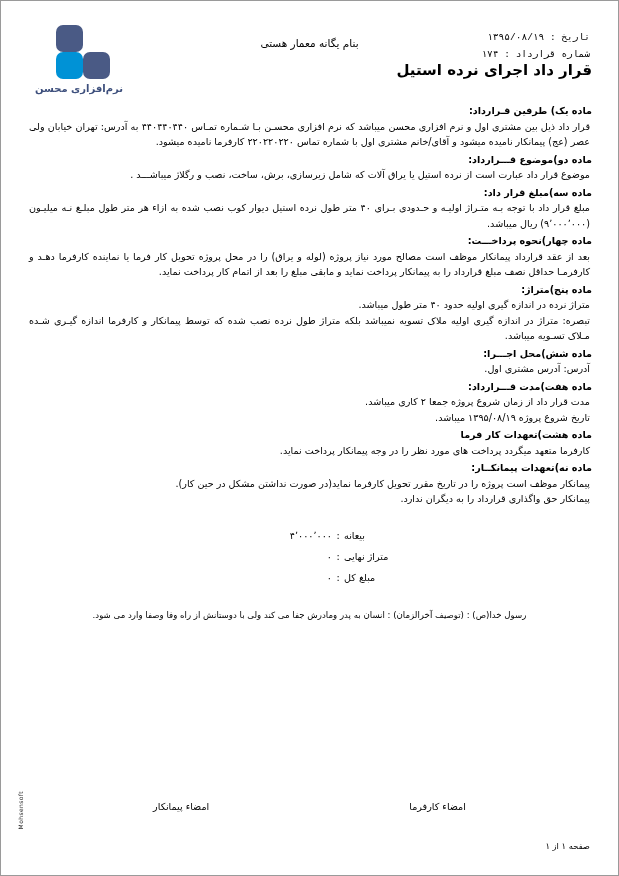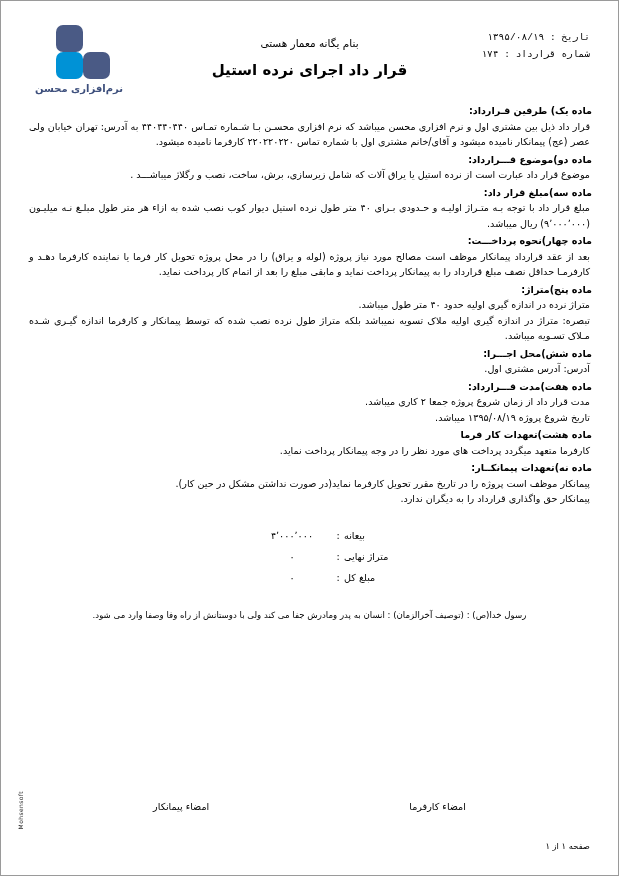--- a/index.html
+++ b/index.html
@@ -93,21 +93,20 @@
     line-height: 17px;
     color: #000;
     font-family: Liberation Mono, monospace;
   }
   .meta div { white-space: nowrap; }
   .doc-title {
     position: absolute;
     top: 38px;
     left: 0;
     right: 0;
-    text-align: center;
     font-size: 15px;
     font-weight: bold;
     color: #000;
   }
 
   
   .content {
     margin-top: 6px;
     font-size: 9.6px;
     line-height: 15.5px;
@@ -141,21 +140,21 @@
   .totals-label {
     width: 62px;
     text-align: left;
     white-space: nowrap;
   }
   .totals-colon {
     width: 12px;
     text-align: center;
   }
   .totals-value {
-    text-align: center;
+    text-align: right;
     white-space: nowrap;
     min-width: 80px;
   }
 
   
   .quote {
     margin-top: 20px;
     font-size: 8.6px;
     text-align: center;
     color: #000;

